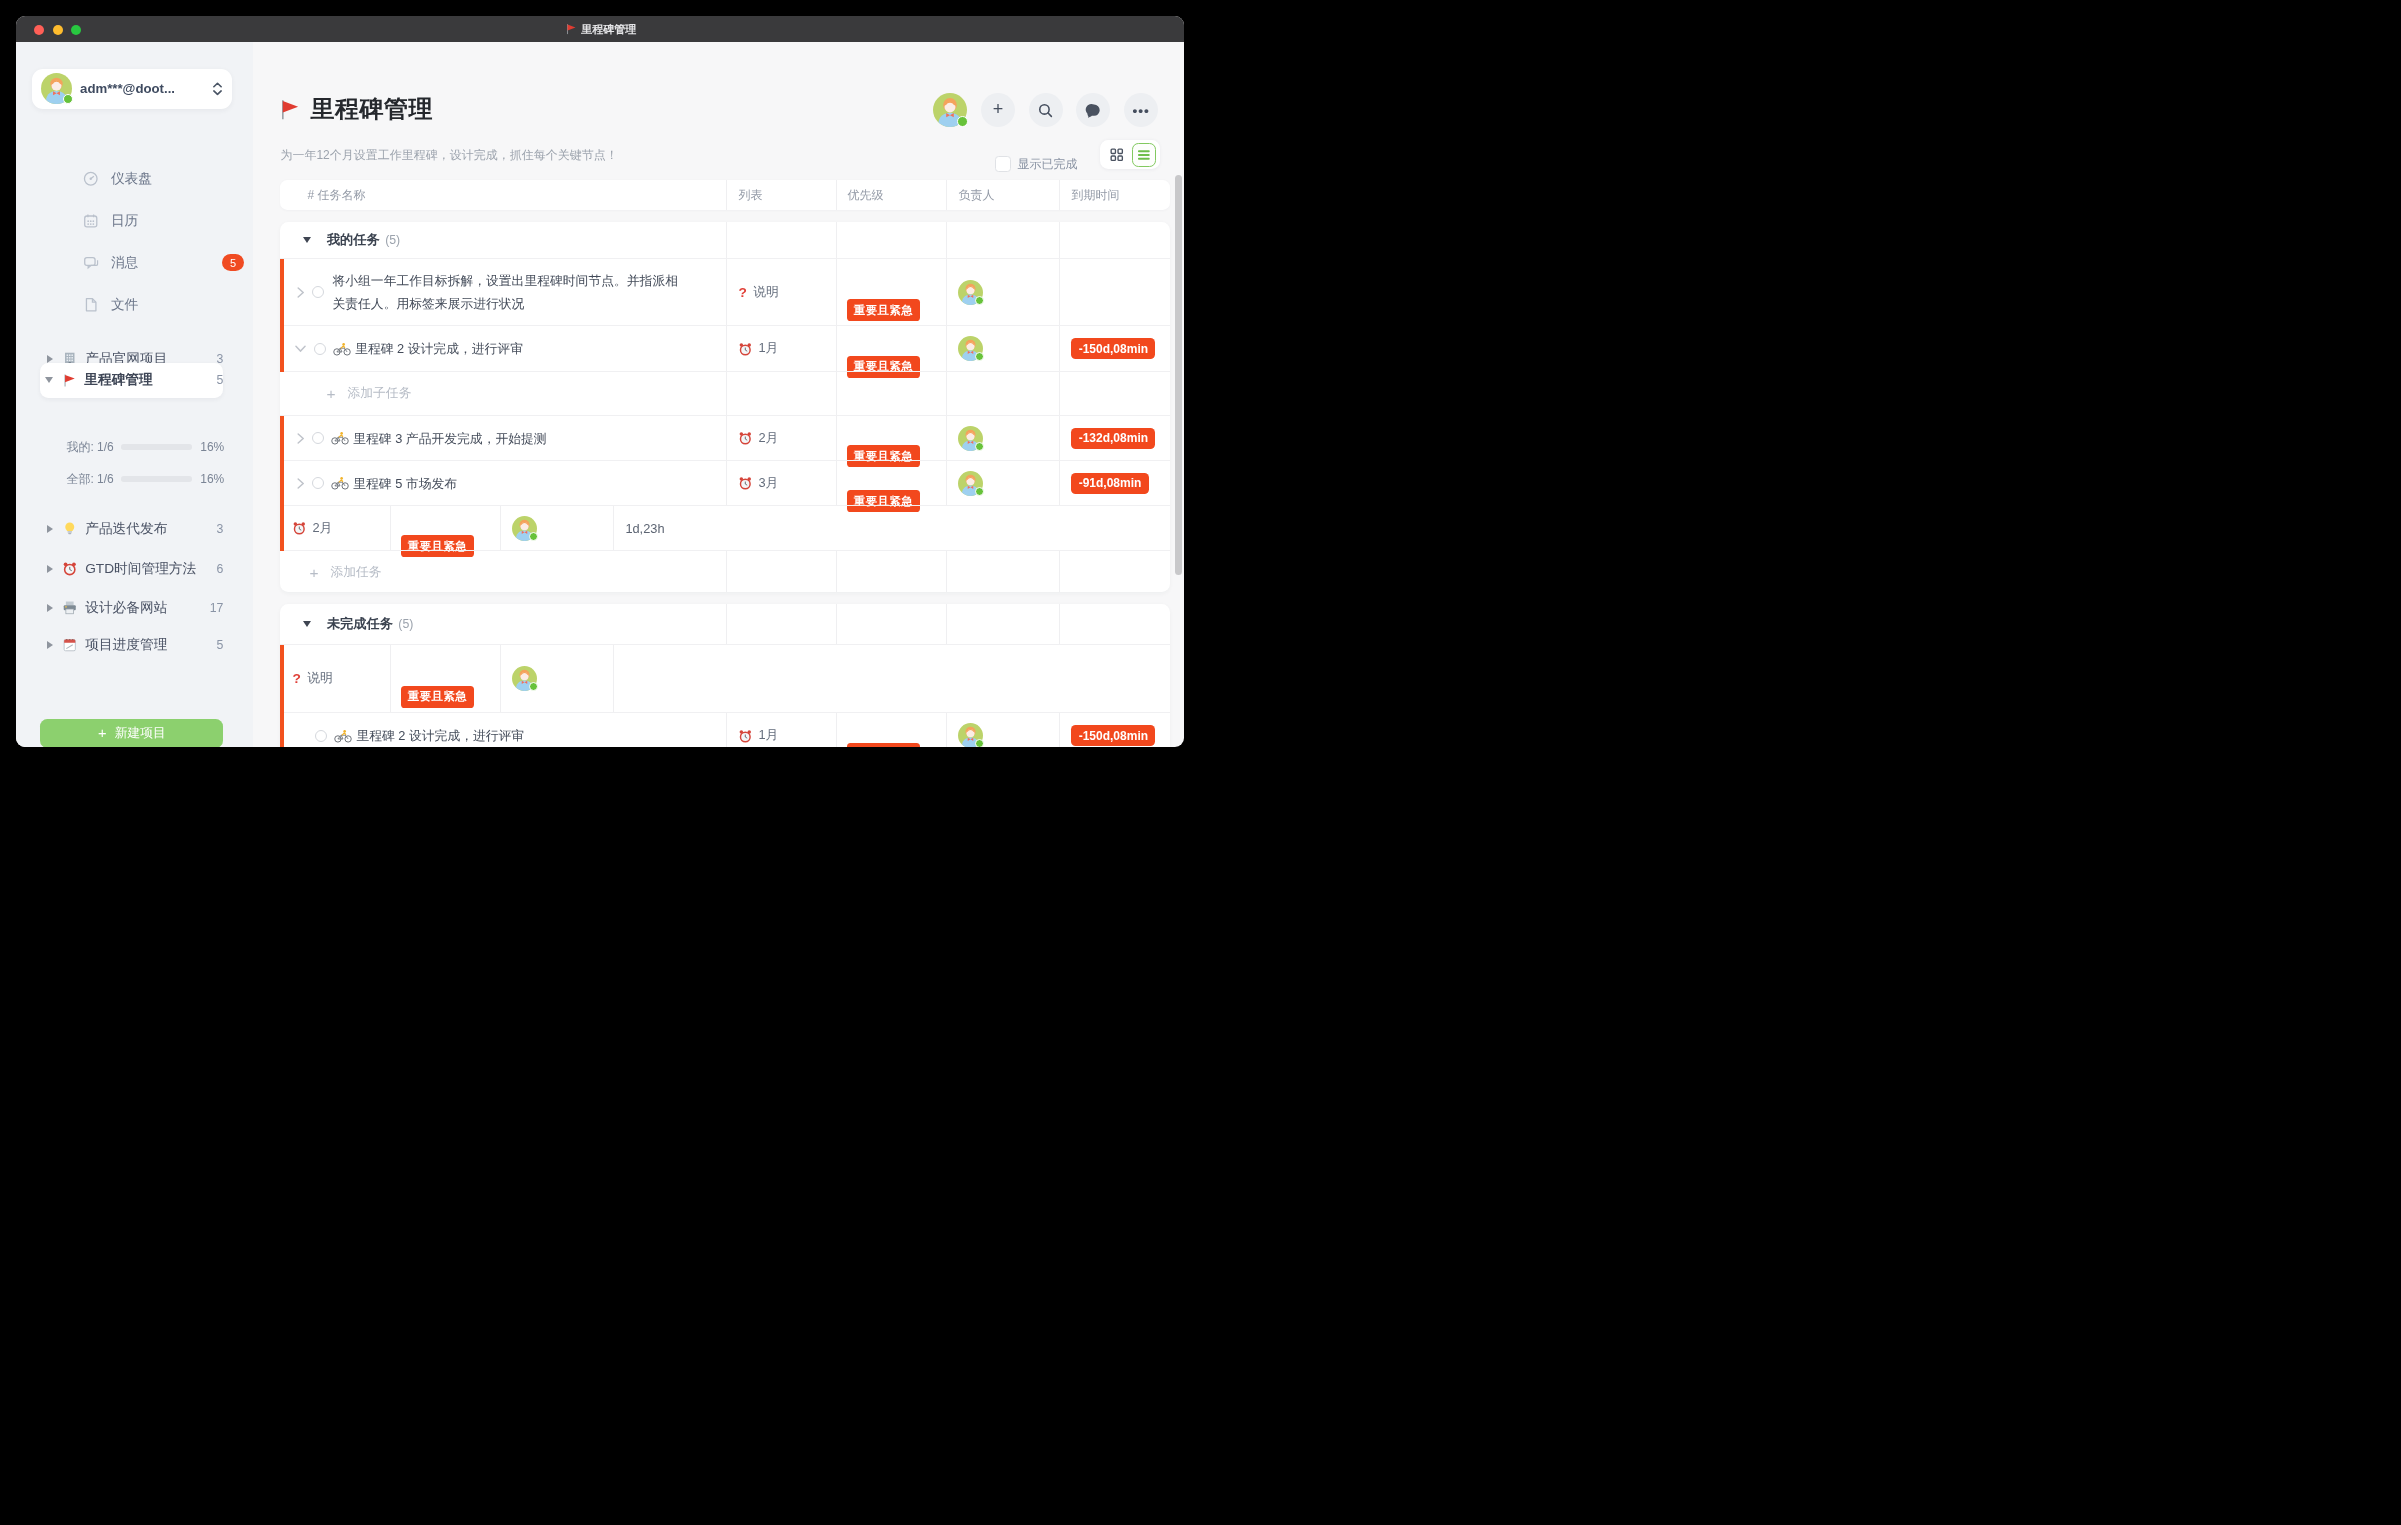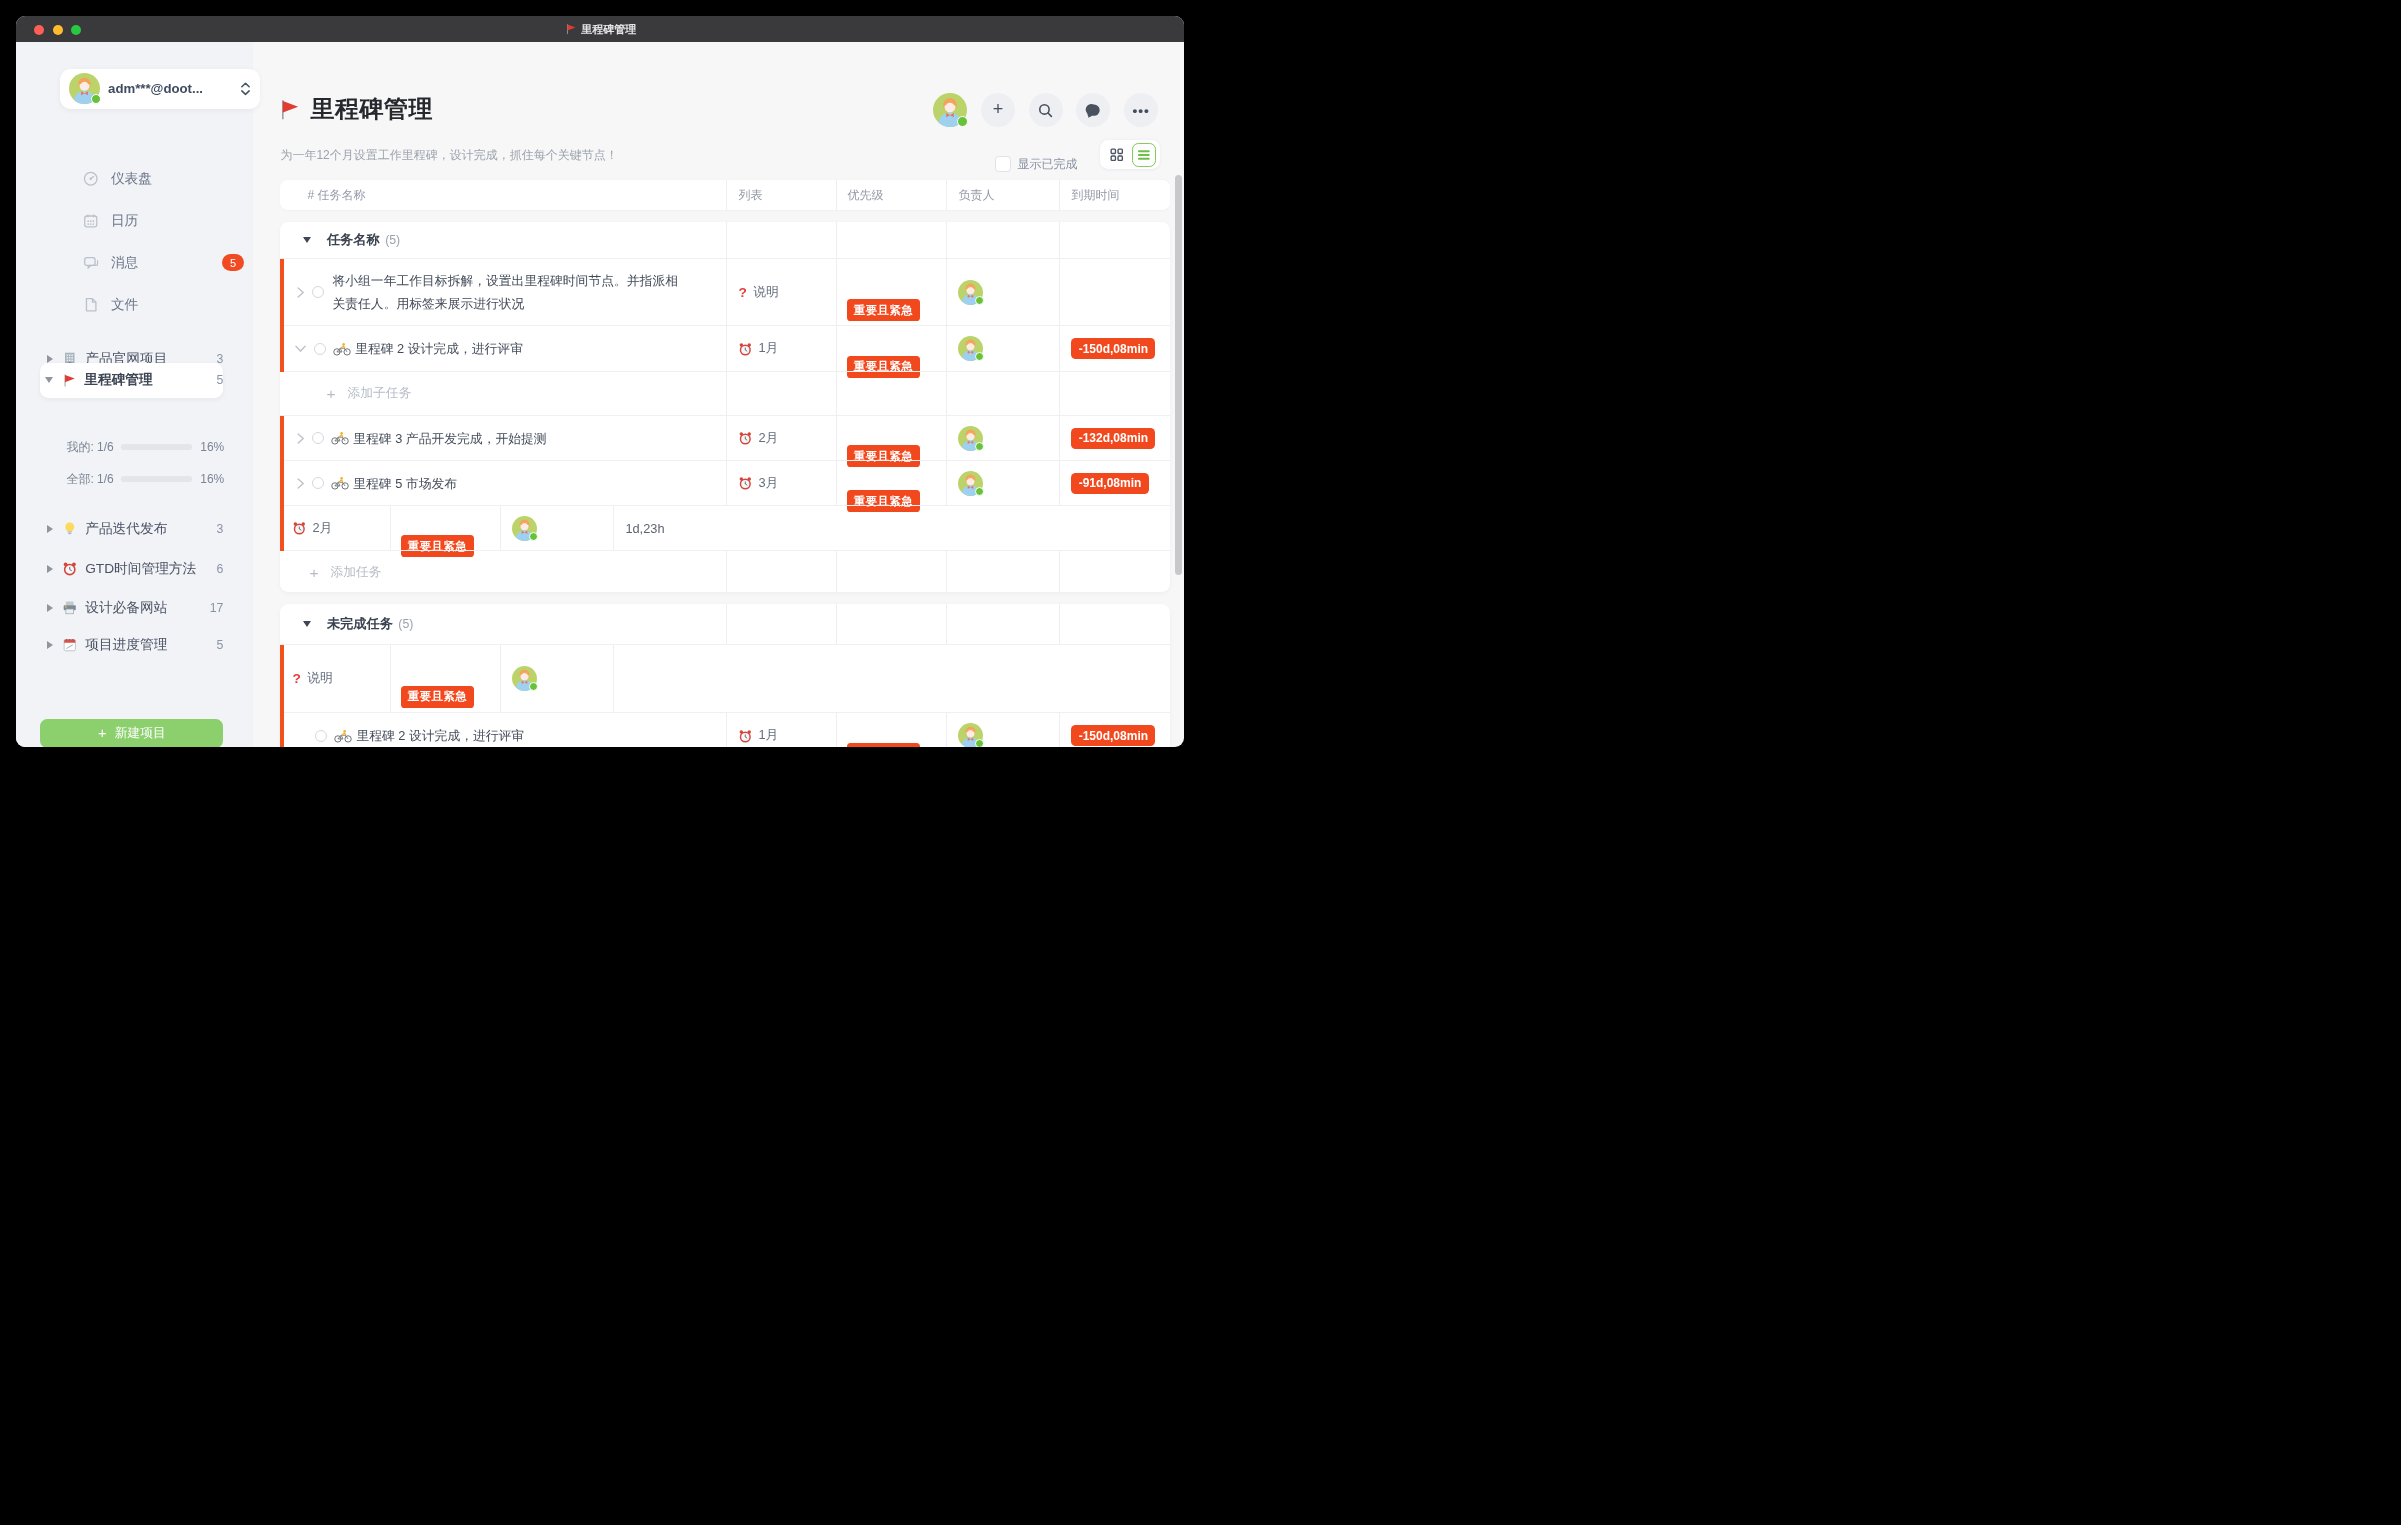--- a/index.html
+++ b/index.html
@@ -6,21 +6,21 @@
   body{width:1201px;height:763px;position:relative;font-family:"Liberation Sans","DejaVu Sans",sans-serif;-webkit-font-smoothing:antialiased;}
   .window{position:absolute;left:16.4px;top:16.4px;width:1168px;height:731px;border-radius:9px;overflow:hidden;background:#F7F7F8;}
   
   .titlebar{position:absolute;left:0;top:0;right:0;height:25.5px;background:#3A3A3C;display:flex;align-items:center;justify-content:center;}
   .traffic{position:absolute;left:18px;top:8.2px;display:flex;gap:8.2px;}
   .dot{width:10px;height:10px;border-radius:50%;}
   .dot.r{background:#FF5F57}.dot.y{background:#FEBC2E}.dot.g{background:#28C840}
   .tb-title{color:#E6E6E8;font-size:11px;font-weight:bold;display:flex;align-items:center;gap:4.6px;}
   
   .sidebar{position:absolute;left:0;top:25.5px;width:237px;bottom:0;background:#F1F3F6;}
-  .account{position:absolute;left:15.5px;top:27px;width:200px;height:40px;background:#fff;border-radius:11px;box-shadow:0 1.8px 5.5px rgba(30,40,60,.05);display:flex;align-items:center;padding:4px 9px;box-sizing:border-box;margin-left:28px;}
+  .account{position:absolute;left:15.5px;top:27px;width:200px;height:40px;background:#fff;border-radius:11px;box-shadow:0 1.8px 5.5px rgba(30,40,60,.05);display:flex;align-items:center;padding:4px 9px;box-sizing:border-box;}
   .avatar{position:relative;flex:none;}
   .avatar svg{display:block}
   .avatar .st{position:absolute;right:-0.9px;bottom:0px;width:8.2px;height:8.2px;border-radius:50%;background:#67C23A;border:1.8px solid #fff;}
   .acc-mail{margin-left:8.2px;font-size:13.2px;font-weight:bold;color:#3F4B60;flex:1;white-space:nowrap;overflow:hidden;}
   .nav{position:absolute;left:0;top:116px;width:100%;padding-left:32px;}
   .nav-item{height:42px;display:flex;align-items:center;padding-left:35px;position:relative;cursor:default;}
   .nav-item svg{flex:none;}
   .nav-label{margin-left:12px;font-size:13.7px;color:#6B7589;}
   .nav-badge{position:absolute;right:41px;top:12px;min-width:17.3px;height:17.3px;border-radius:9px;background:#F04B22;color:#fff;font-size:11px;display:flex;align-items:center;justify-content:center;padding:0 2.7px;}
   .proj{position:absolute;left:0;width:100%;height:36px;display:flex;align-items:center;}
@@ -415,21 +415,21 @@
     <div class="th c-list">列表</div>
     <div class="th c-pri">优先级</div>
     <div class="th c-own">负责人</div>
     <div class="th c-due">到期时间</div>
   </div>
 
   <div class="card card1">
     <div class="tr grp-head" style="height:36px">
       <div class="td c-name">
         <span class="gtri"></span>
-        <span class="grp-title">任务名称</span>
+        <span class="grp-title">我的任务</span>
         <span class="grp-count">(5)</span>
       </div>
       <div class="td c-list"></div>
         <div class="td c-pri"></div>
         <div class="td c-own"></div>
         <div class="td c-due"></div>
     </div>
 
     <div class="tr flagged" style="height:67px">
       <div class="td c-name">

